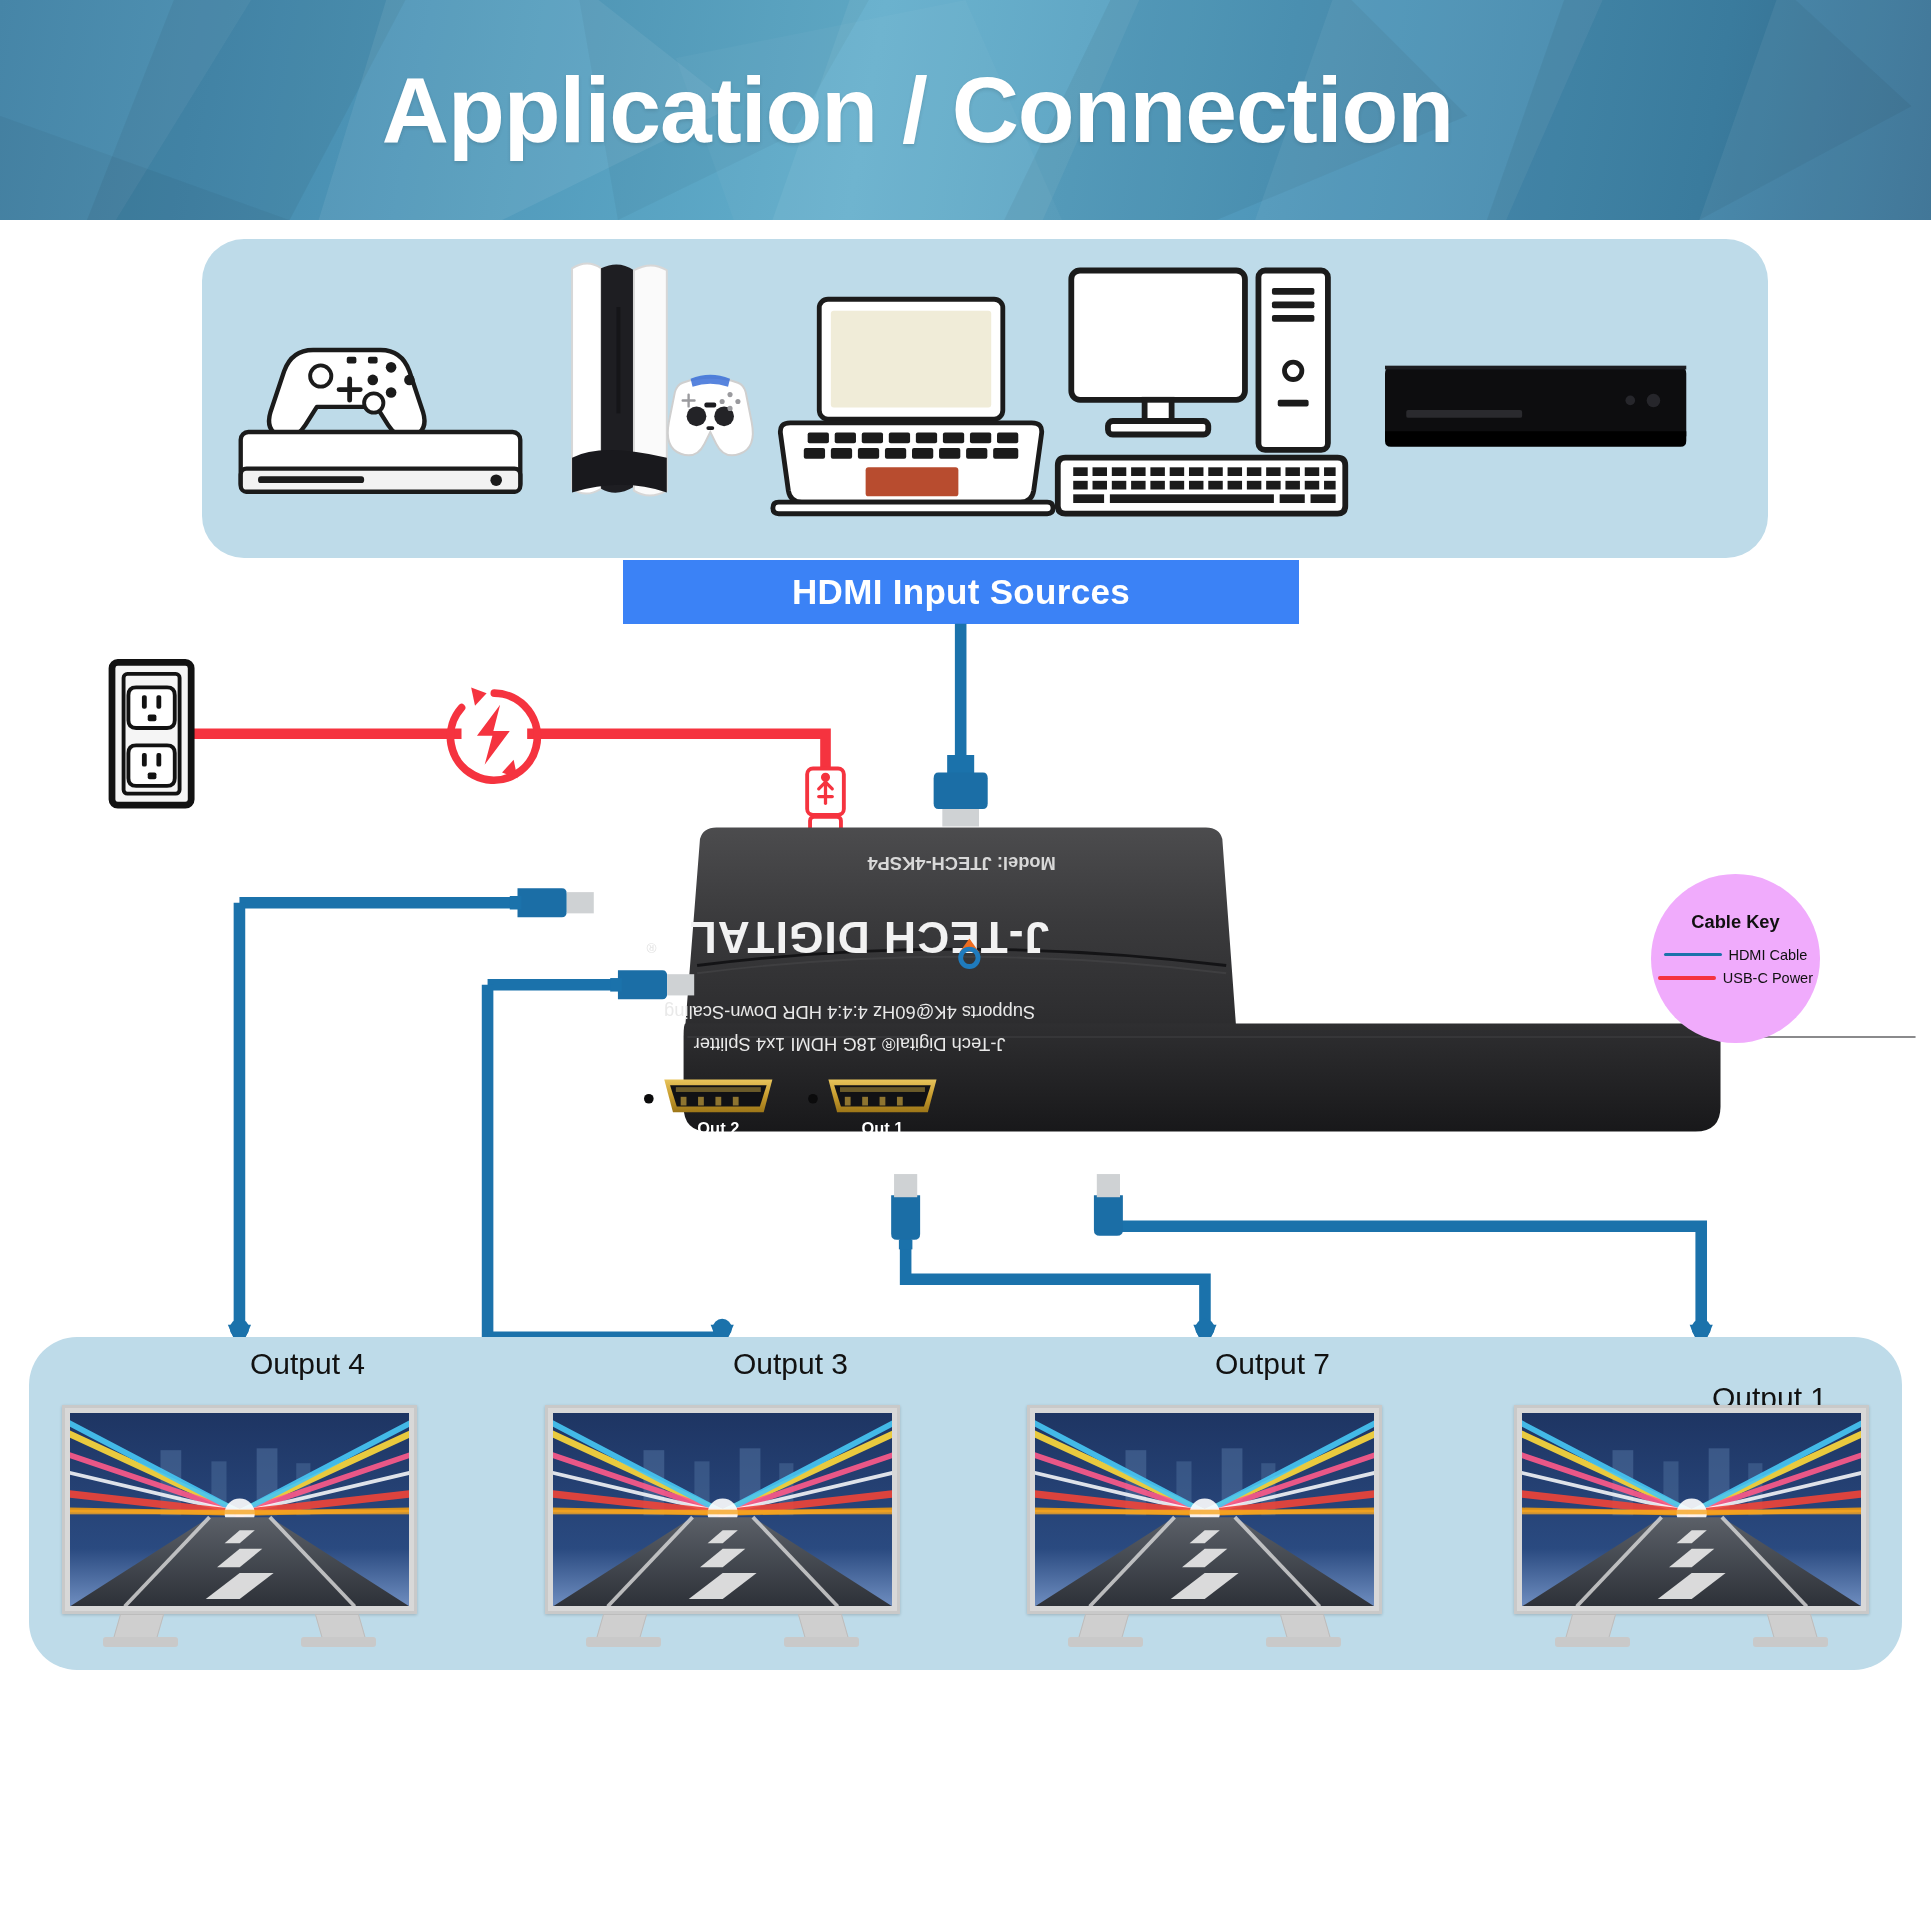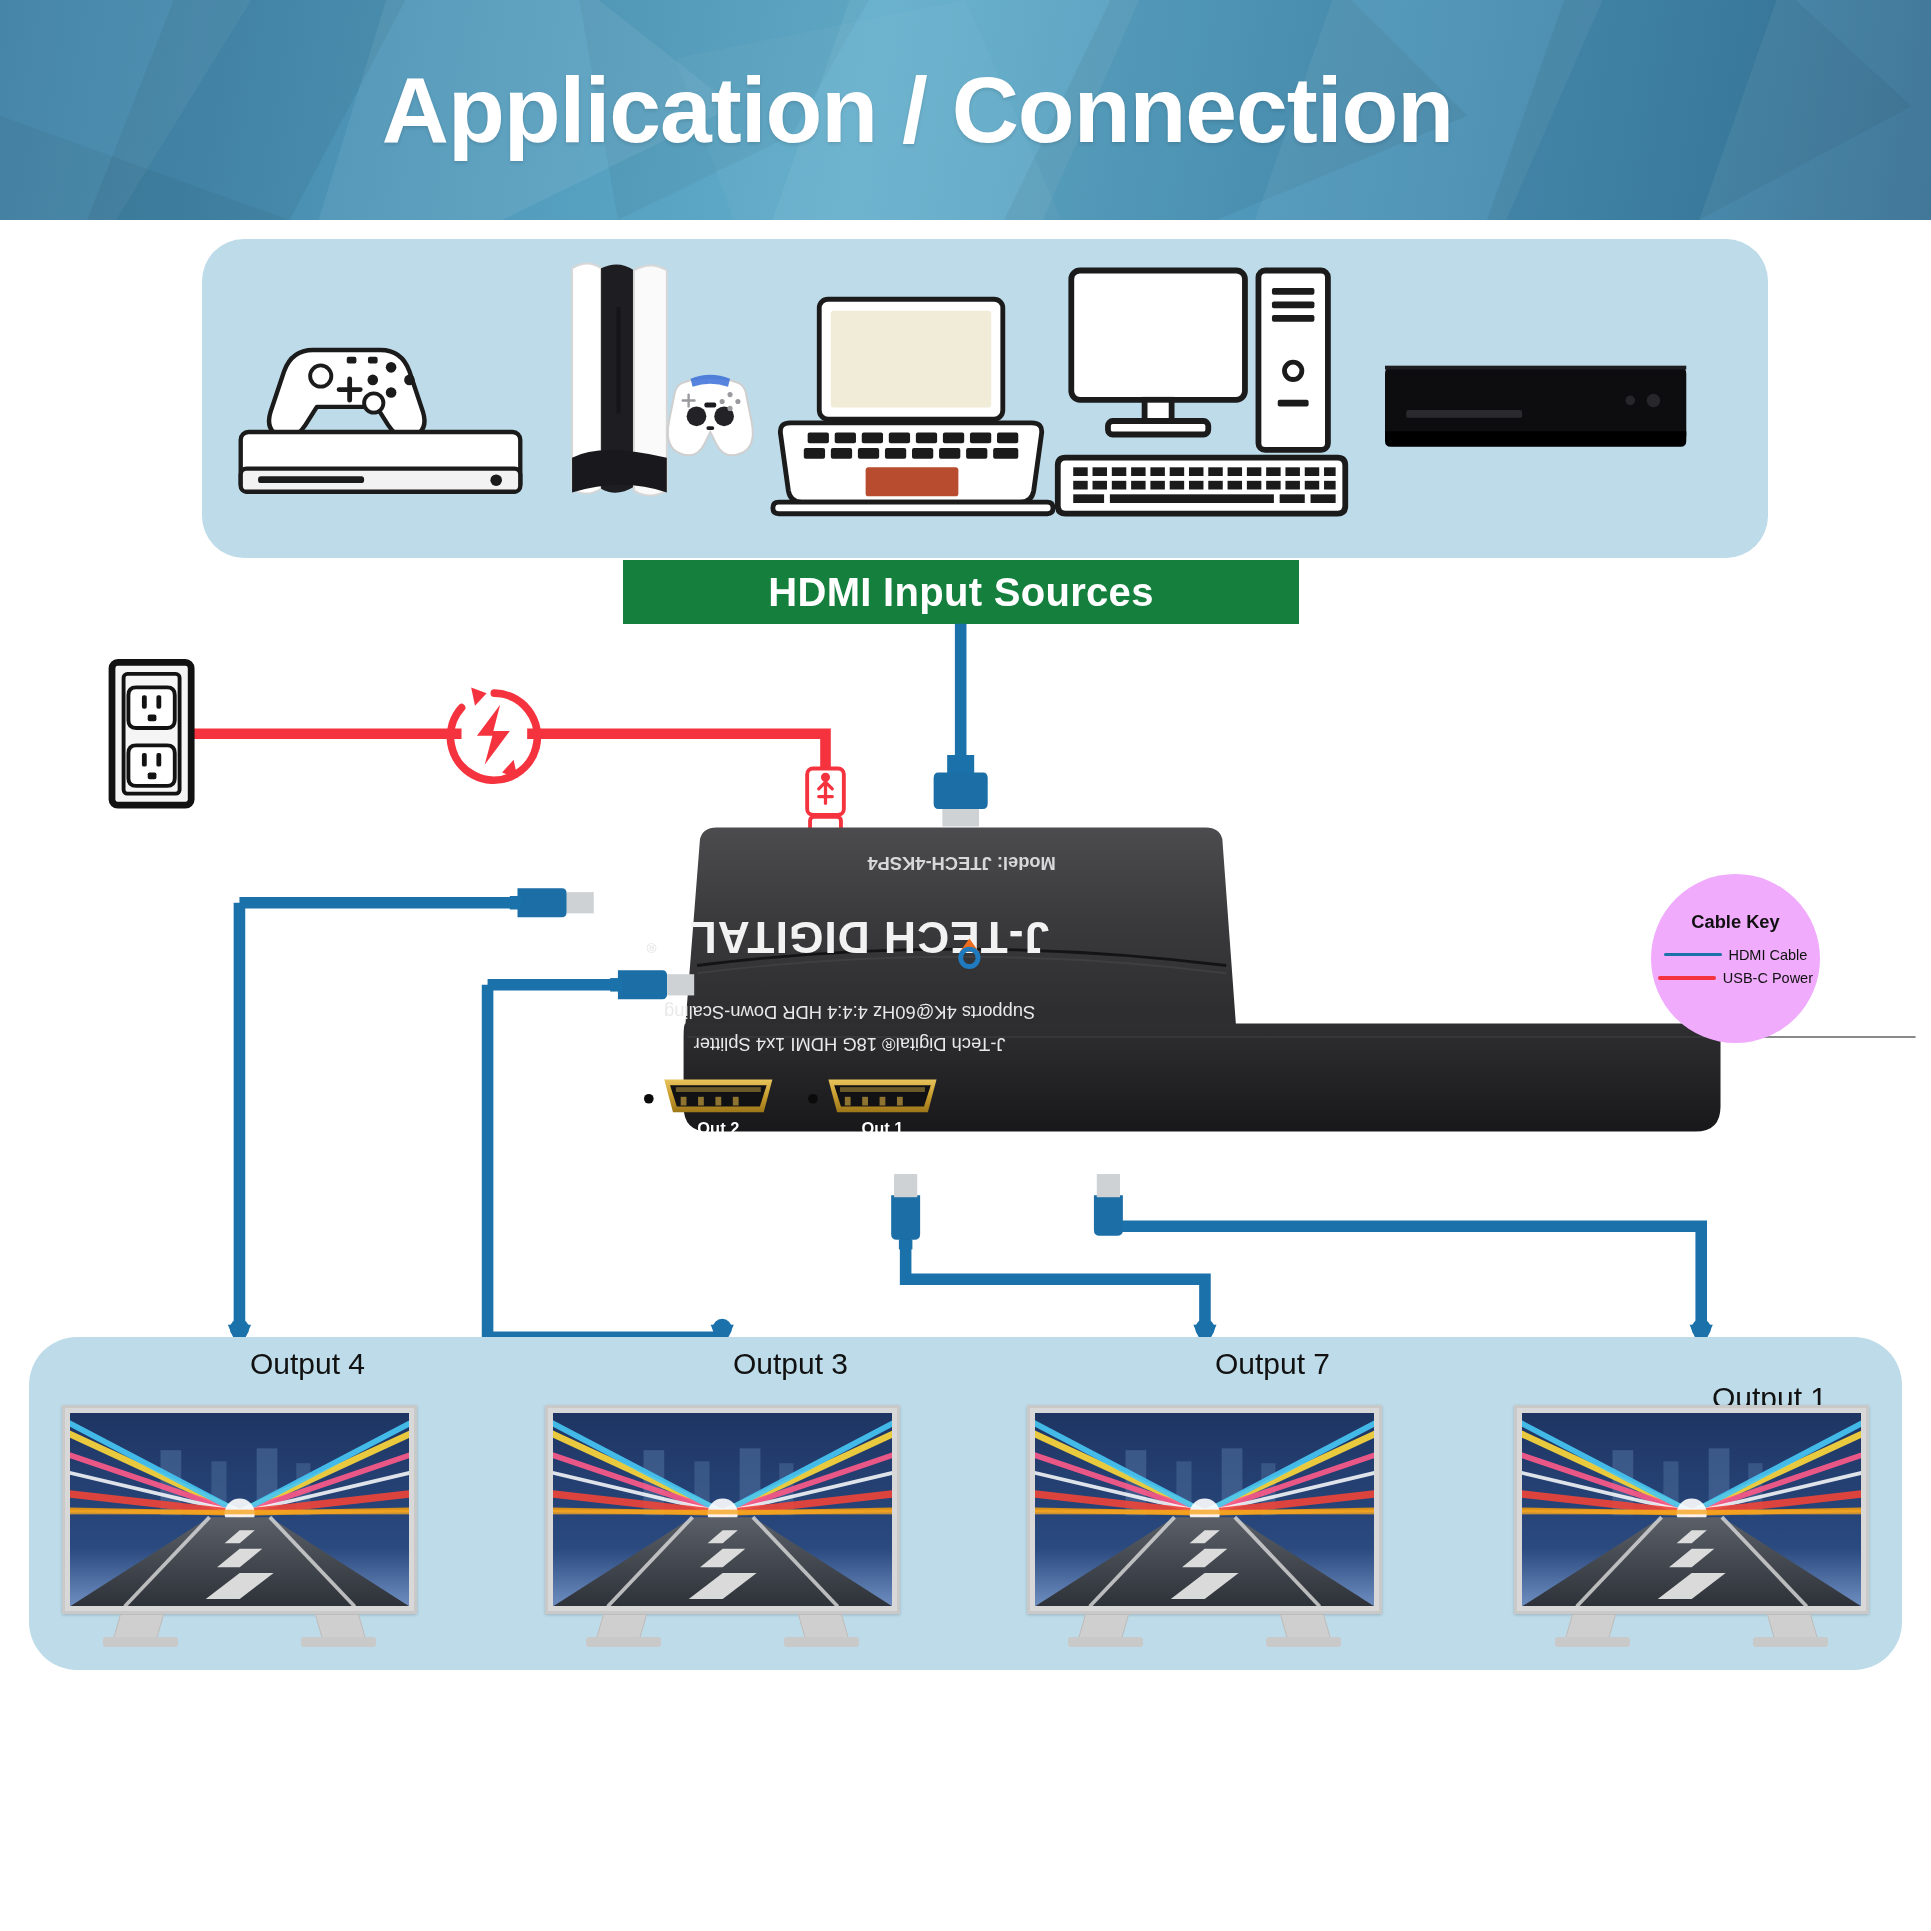--- a/index.html
+++ b/index.html
@@ -29,22 +29,22 @@
   }
 
   
   .sources-panel{
     position:absolute;left:202px;top:239px;width:1566px;height:319px;
     background:#bedbe9;border-radius:42px;
   }
   .src-item{position:absolute;display:flex;align-items:flex-end;justify-content:center;}
 
   .banner{
-    position:absolute;background:#15803d;color:#fff;
-    font-size:40px;font-weight:bold;
+    position:absolute;background:#3b82f6;color:#fff;
+    font-size:35px;font-weight:bold;
     display:flex;align-items:center;justify-content:center;
     letter-spacing:0.3px;
   }
   #input-banner{left:623px;top:560px;width:676px;height:64px;}
   #output-banner{left:623px;top:1666px;width:676px;height:68px;}
 
   
   .outputs-panel{
     position:absolute;left:29px;top:1337px;width:1873px;height:333px;
     background:#bedbe9;border-radius:48px;

